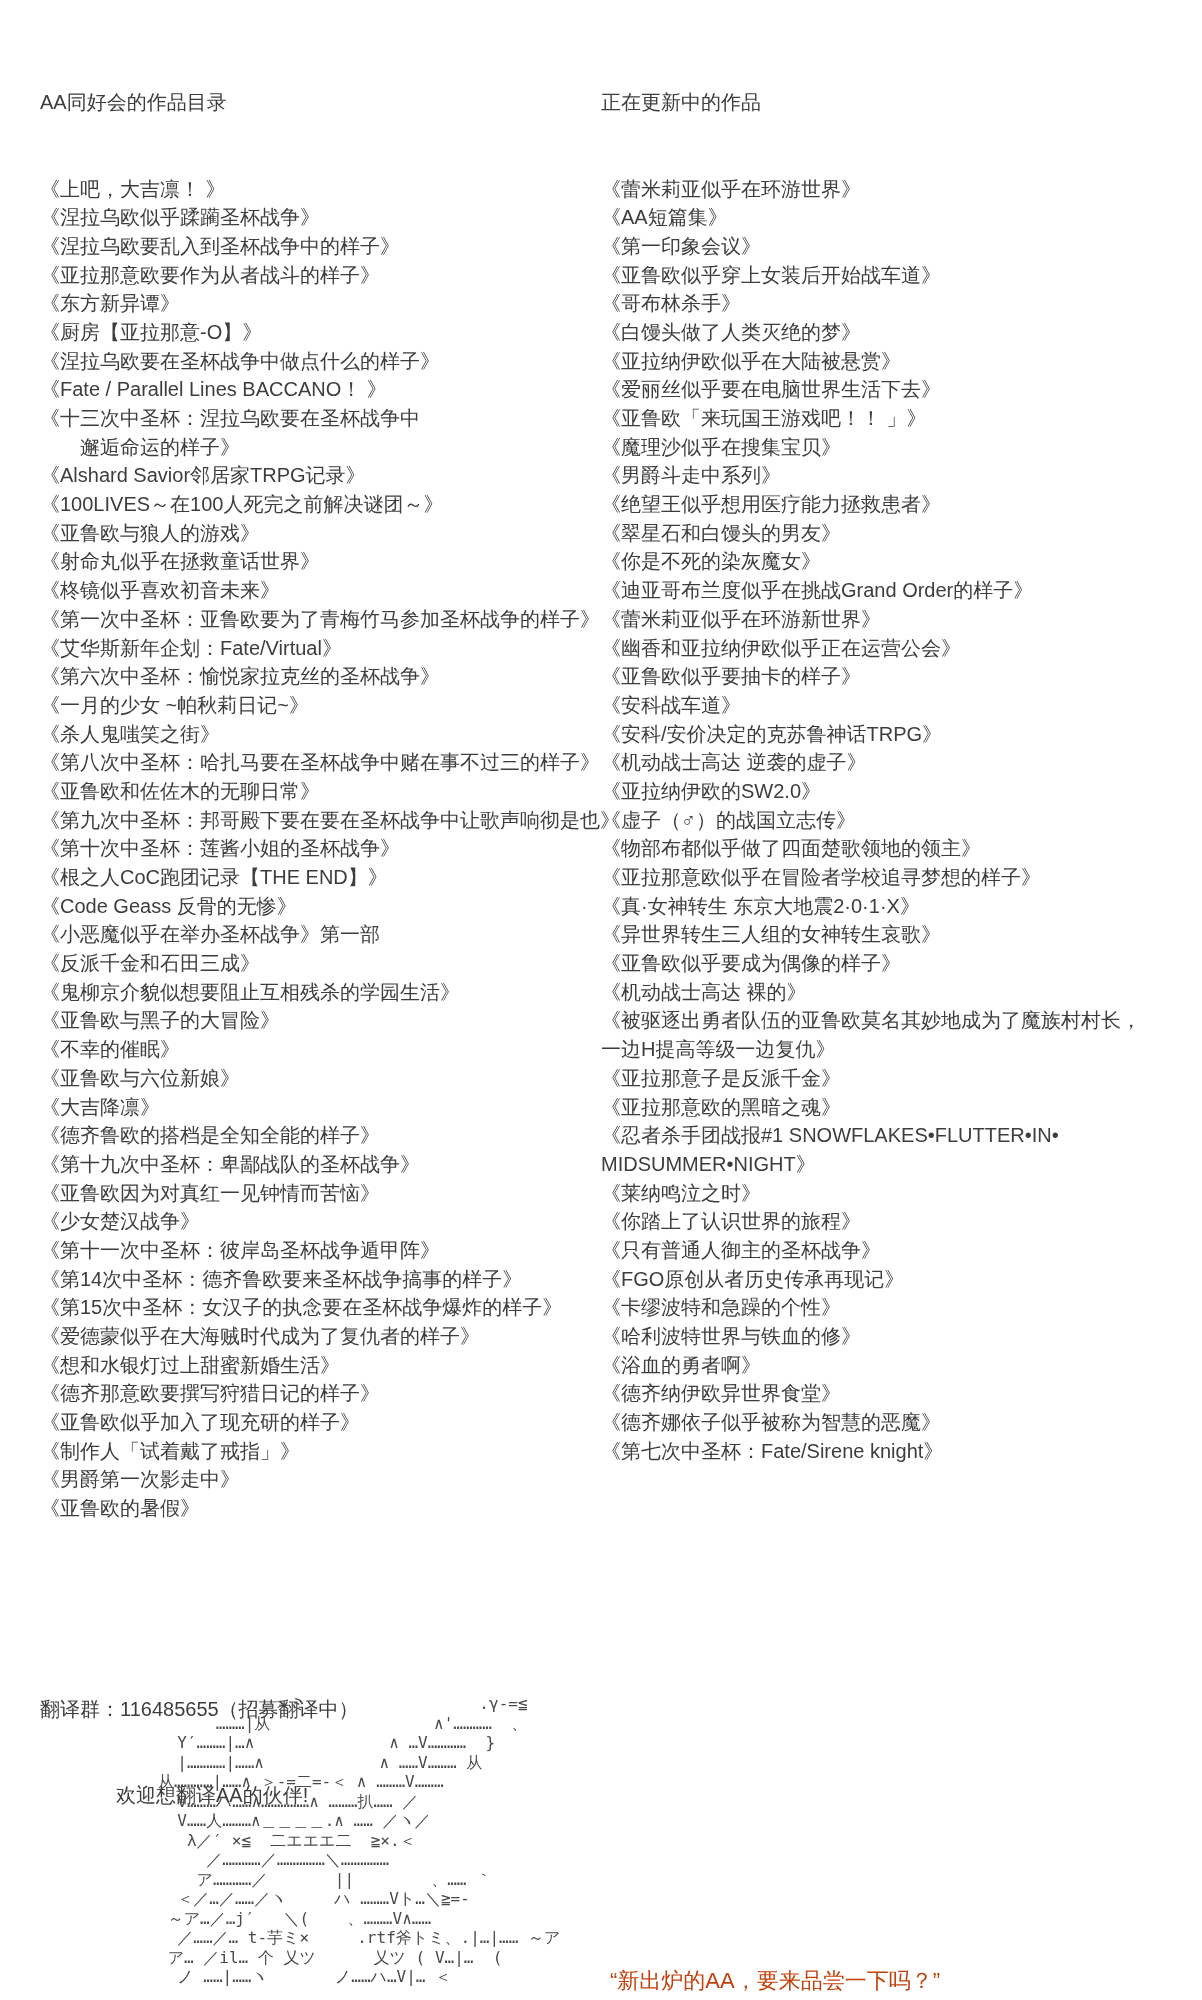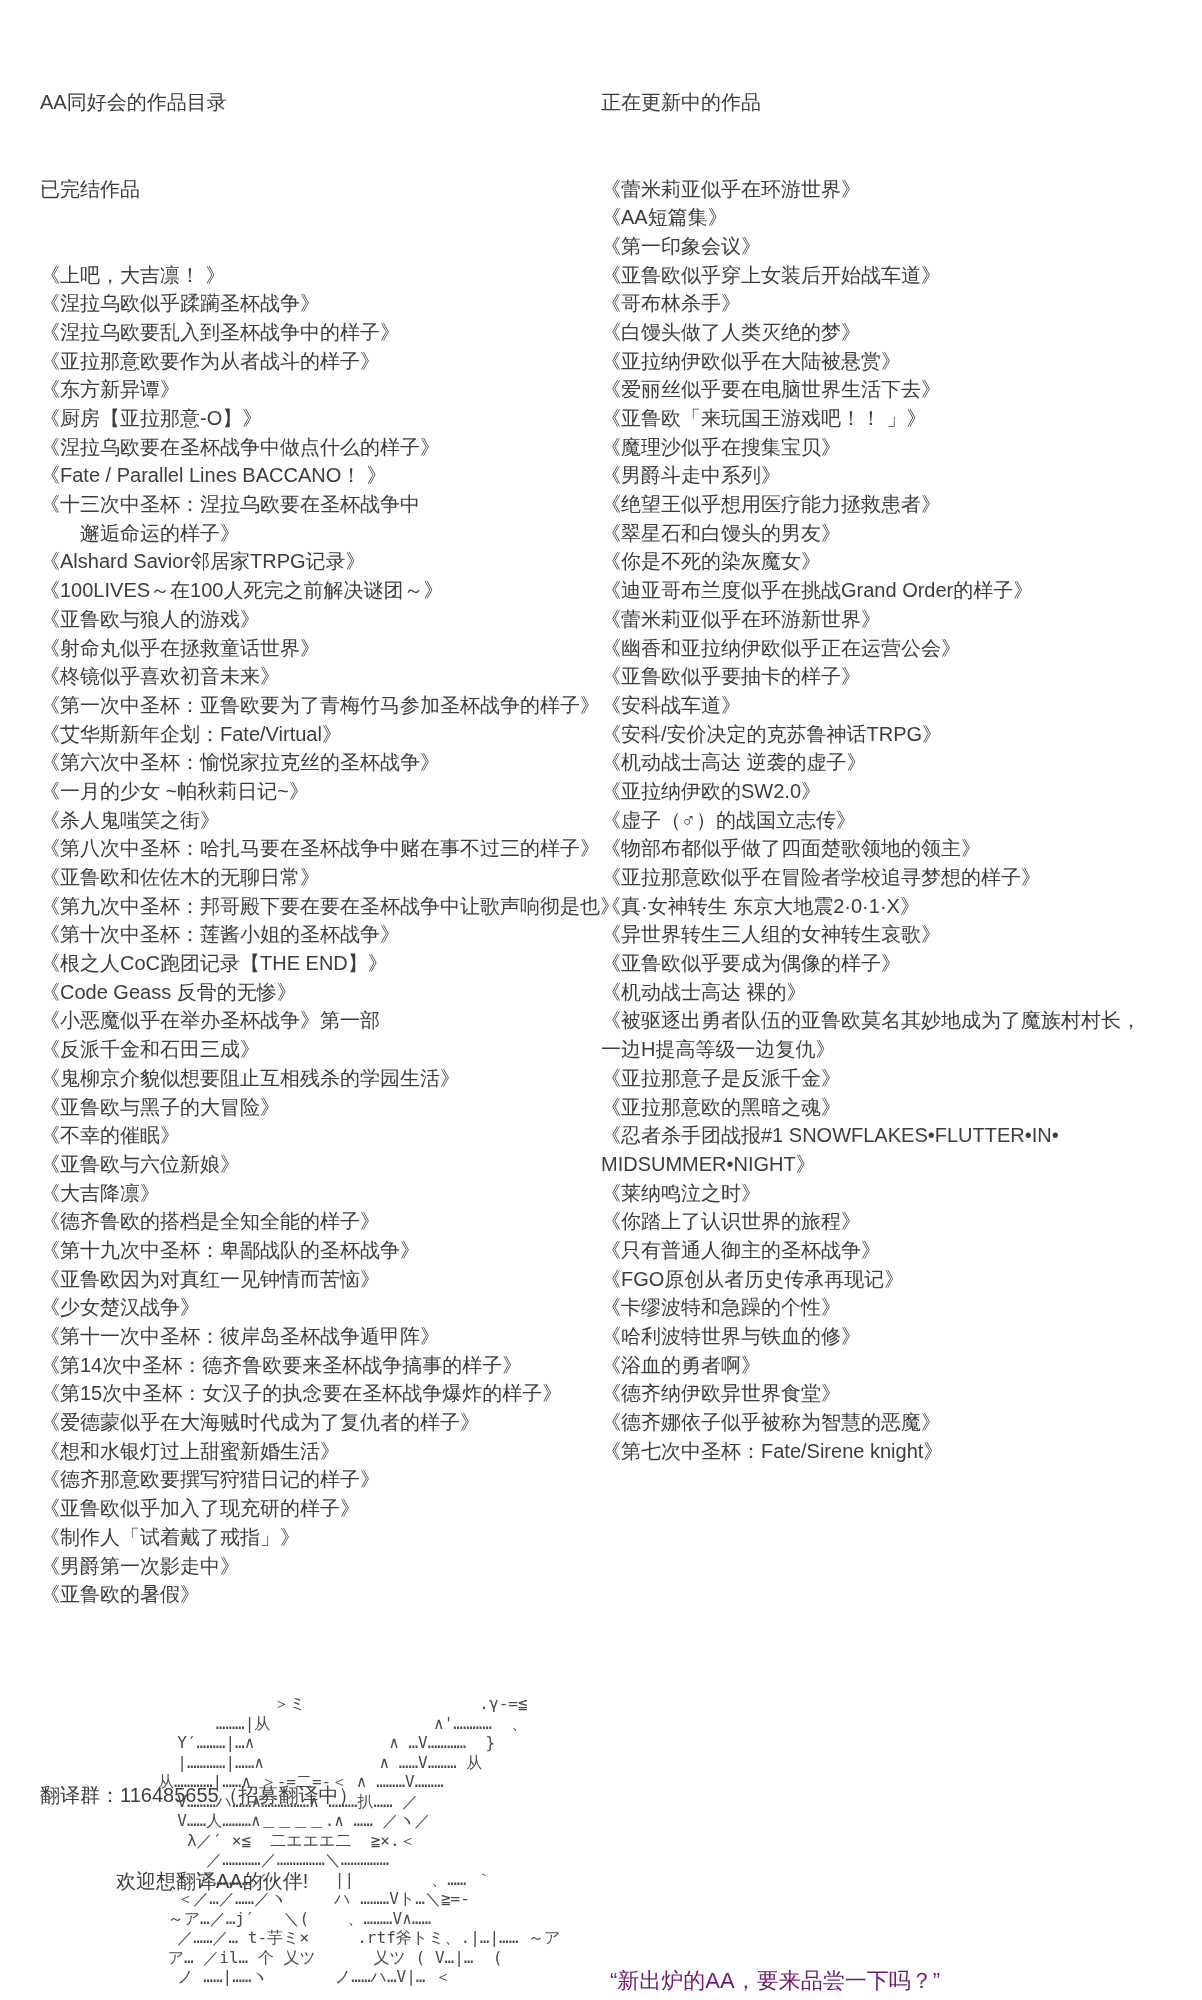--- a/index.html
+++ b/index.html
@@ -33,32 +33,31 @@
     font-size:16px;
     line-height:19.5px;
     white-space:pre;
     color:#4a4a4a;
   }
   .quote{
     position:absolute;
     left:610px;
     top:1966px;
     font-size:22px;
-    color:#701a75;
+    color:#c2410c;
     white-space:pre;
   }
 </style>
 </head>
 <body>
 
 <div class="page">
 
   <div class="col col-left">
     <div class="line">AA同好会的作品目录</div>
-    <div class="line">已完结作品</div>
     <div><div class="line">《上吧，大吉凛！ 》</div><div class="line">《涅拉乌欧似乎蹂躏圣杯战争》</div><div class="line">《涅拉乌欧要乱入到圣杯战争中的样子》</div><div class="line">《亚拉那意欧要作为从者战斗的样子》</div><div class="line">《东方新异谭》</div><div class="line">《厨房【亚拉那意-O】》</div><div class="line">《涅拉乌欧要在圣杯战争中做点什么的样子》</div><div class="line">《Fate / Parallel Lines BACCANO！ 》</div><div class="line">《十三次中圣杯：涅拉乌欧要在圣杯战争中</div><div class="line">　　邂逅命运的样子》</div><div class="line">《Alshard Savior邻居家TRPG记录》</div><div class="line">《100LIVES～在100人死完之前解决谜团～》</div><div class="line">《亚鲁欧与狼人的游戏》</div><div class="line">《射命丸似乎在拯救童话世界》</div><div class="line">《柊镜似乎喜欢初音未来》</div><div class="line">《第一次中圣杯：亚鲁欧要为了青梅竹马参加圣杯战争的样子》</div><div class="line">《艾华斯新年企划：Fate/Virtual》</div><div class="line">《第六次中圣杯：愉悦家拉克丝的圣杯战争》</div><div class="line">《一月的少女 ~帕秋莉日记~》</div><div class="line">《杀人鬼嗤笑之街》</div><div class="line">《第八次中圣杯：哈扎马要在圣杯战争中赌在事不过三的样子》</div><div class="line">《亚鲁欧和佐佐木的无聊日常》</div><div class="line">《第九次中圣杯：邦哥殿下要在要在圣杯战争中让歌声响彻是也》</div><div class="line">《第十次中圣杯：莲酱小姐的圣杯战争》</div><div class="line">《根之人CoC跑团记录【THE END】》</div><div class="line">《Code Geass 反骨的无惨》</div><div class="line">《小恶魔似乎在举办圣杯战争》第一部</div><div class="line">《反派千金和石田三成》</div><div class="line">《鬼柳京介貌似想要阻止互相残杀的学园生活》</div><div class="line">《亚鲁欧与黑子的大冒险》</div><div class="line">《不幸的催眠》</div><div class="line">《亚鲁欧与六位新娘》</div><div class="line">《大吉降凛》</div><div class="line">《德齐鲁欧的搭档是全知全能的样子》</div><div class="line">《第十九次中圣杯：卑鄙战队的圣杯战争》</div><div class="line">《亚鲁欧因为对真红一见钟情而苦恼》</div><div class="line">《少女楚汉战争》</div><div class="line">《第十一次中圣杯：彼岸岛圣杯战争遁甲阵》</div><div class="line">《第14次中圣杯：德齐鲁欧要来圣杯战争搞事的样子》</div><div class="line">《第15次中圣杯：女汉子的执念要在圣杯战争爆炸的样子》</div><div class="line">《爱德蒙似乎在大海贼时代成为了复仇者的样子》</div><div class="line">《想和水银灯过上甜蜜新婚生活》</div><div class="line">《德齐那意欧要撰写狩猎日记的样子》</div><div class="line">《亚鲁欧似乎加入了现充研的样子》</div><div class="line">《制作人「试着戴了戒指」》</div><div class="line">《男爵第一次影走中》</div><div class="line">《亚鲁欧的暑假》</div></div>
     <div class="groups"><div class="group">
         <div class="line"><span>翻译群：</span><span>116485655（招募翻译中）</span></div>
         <div class="line group-note">欢迎想翻译AA的伙伴!</div>
       </div><div class="group">
         
         
       </div></div>
   </div>
 

